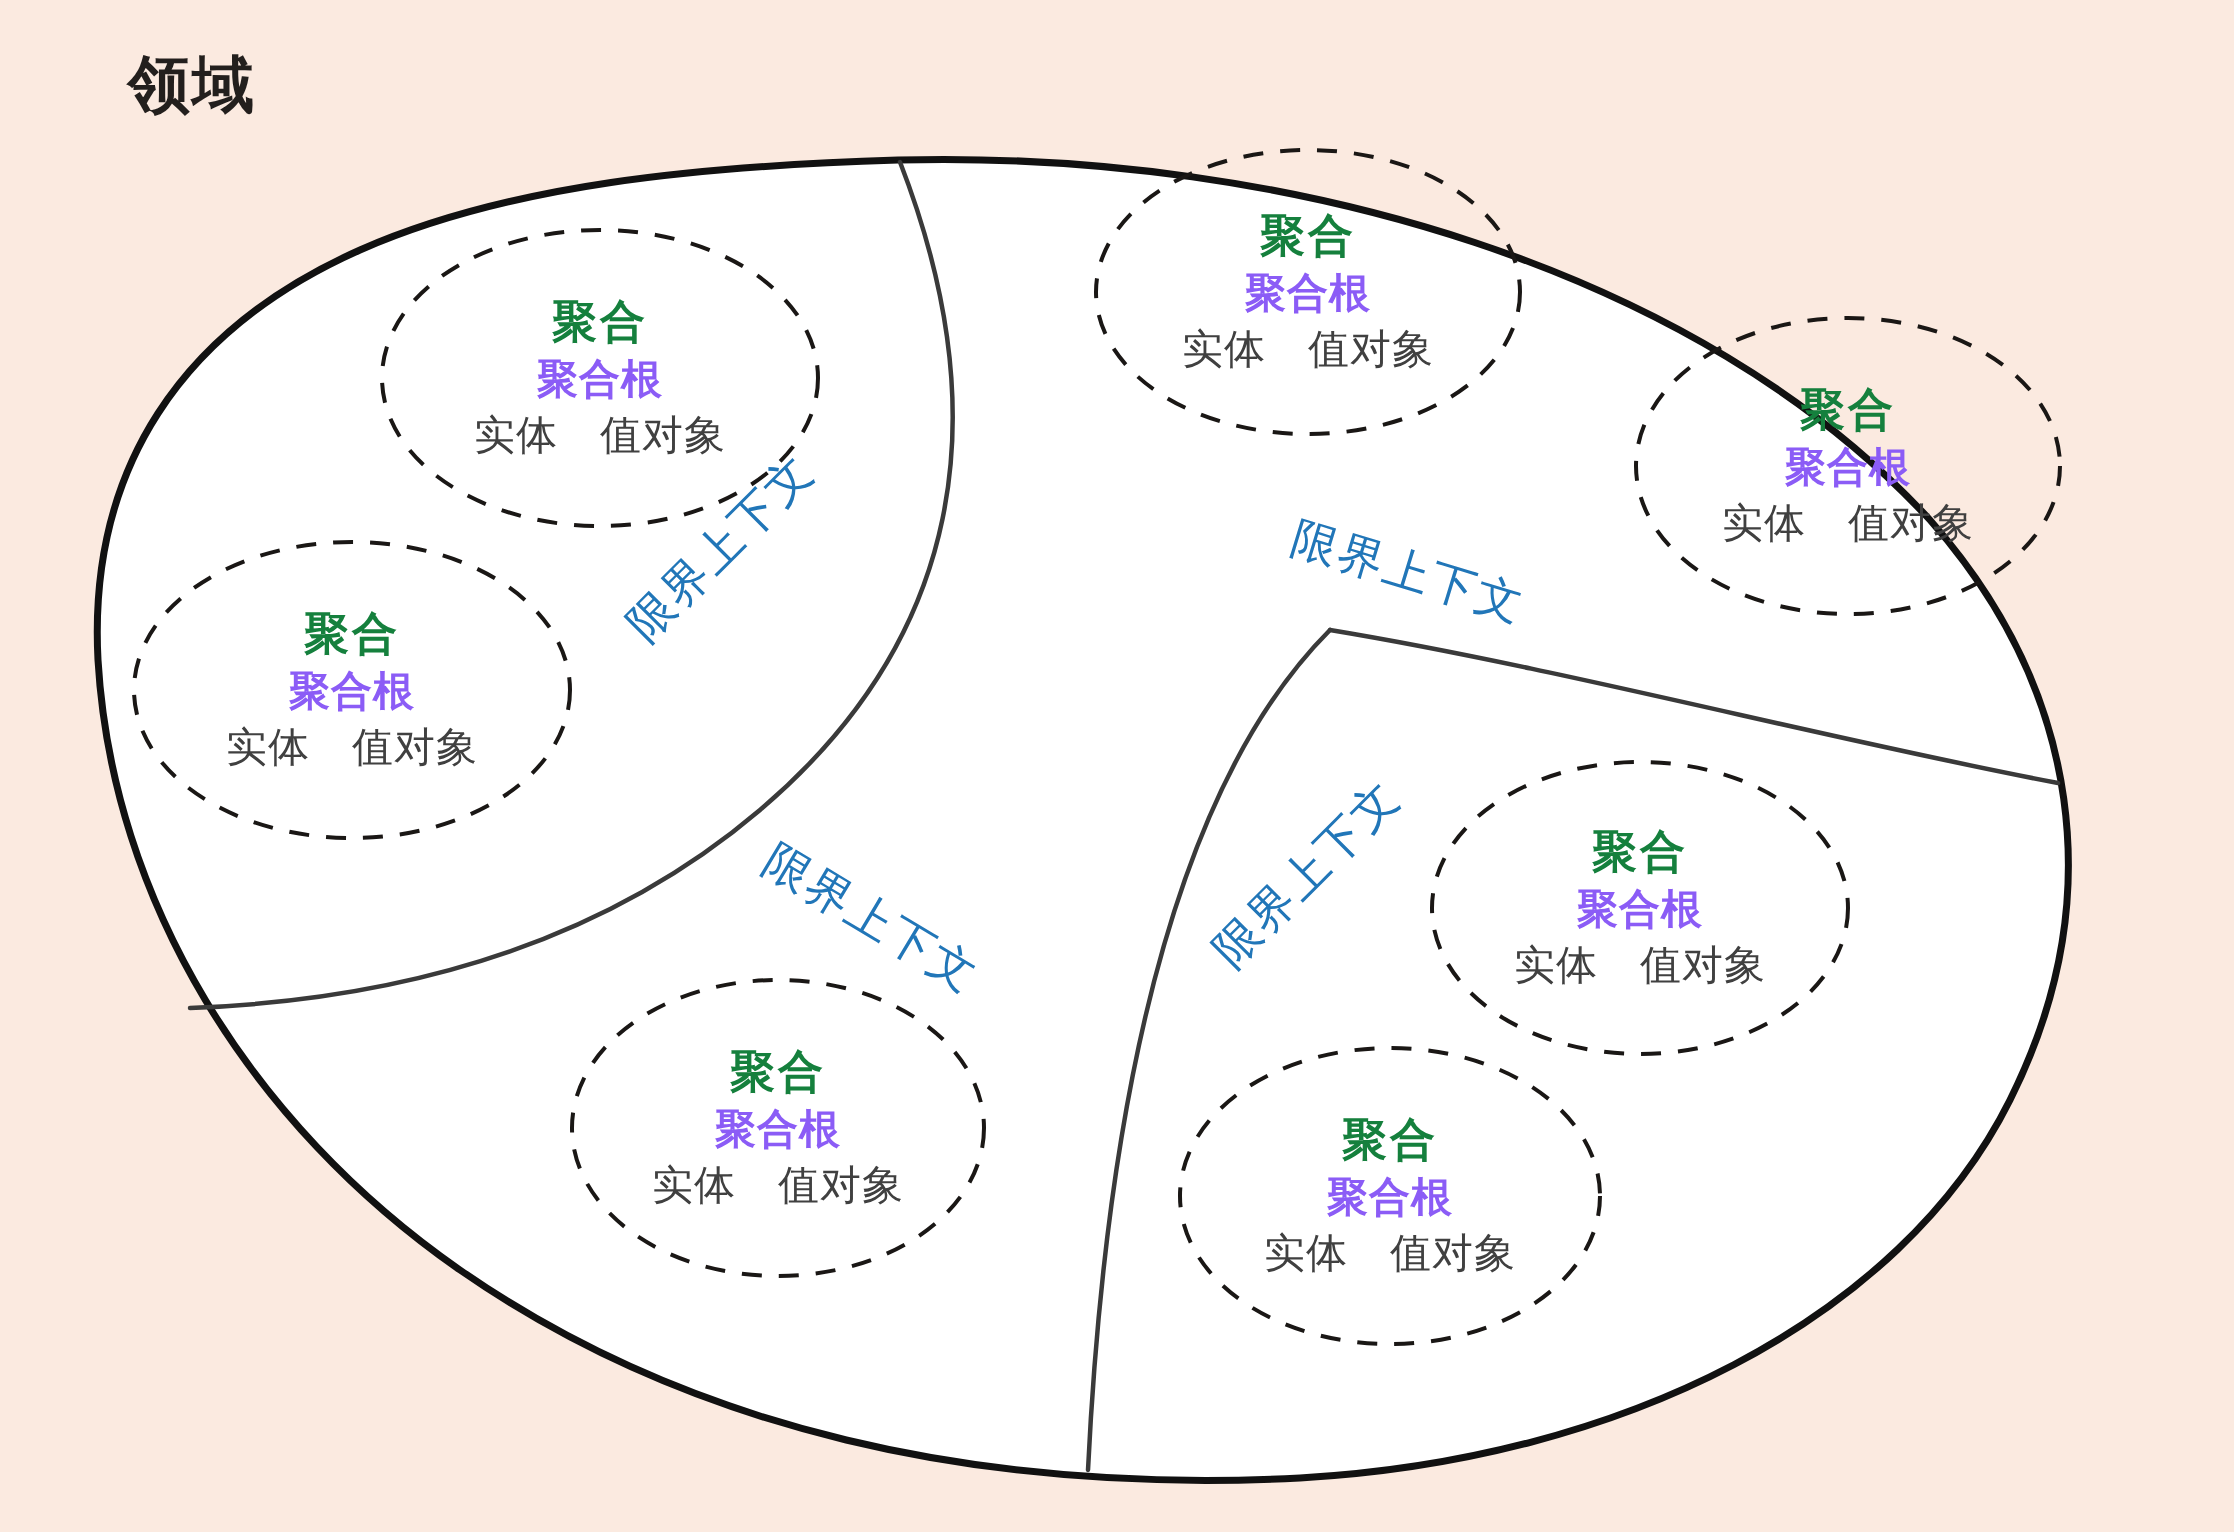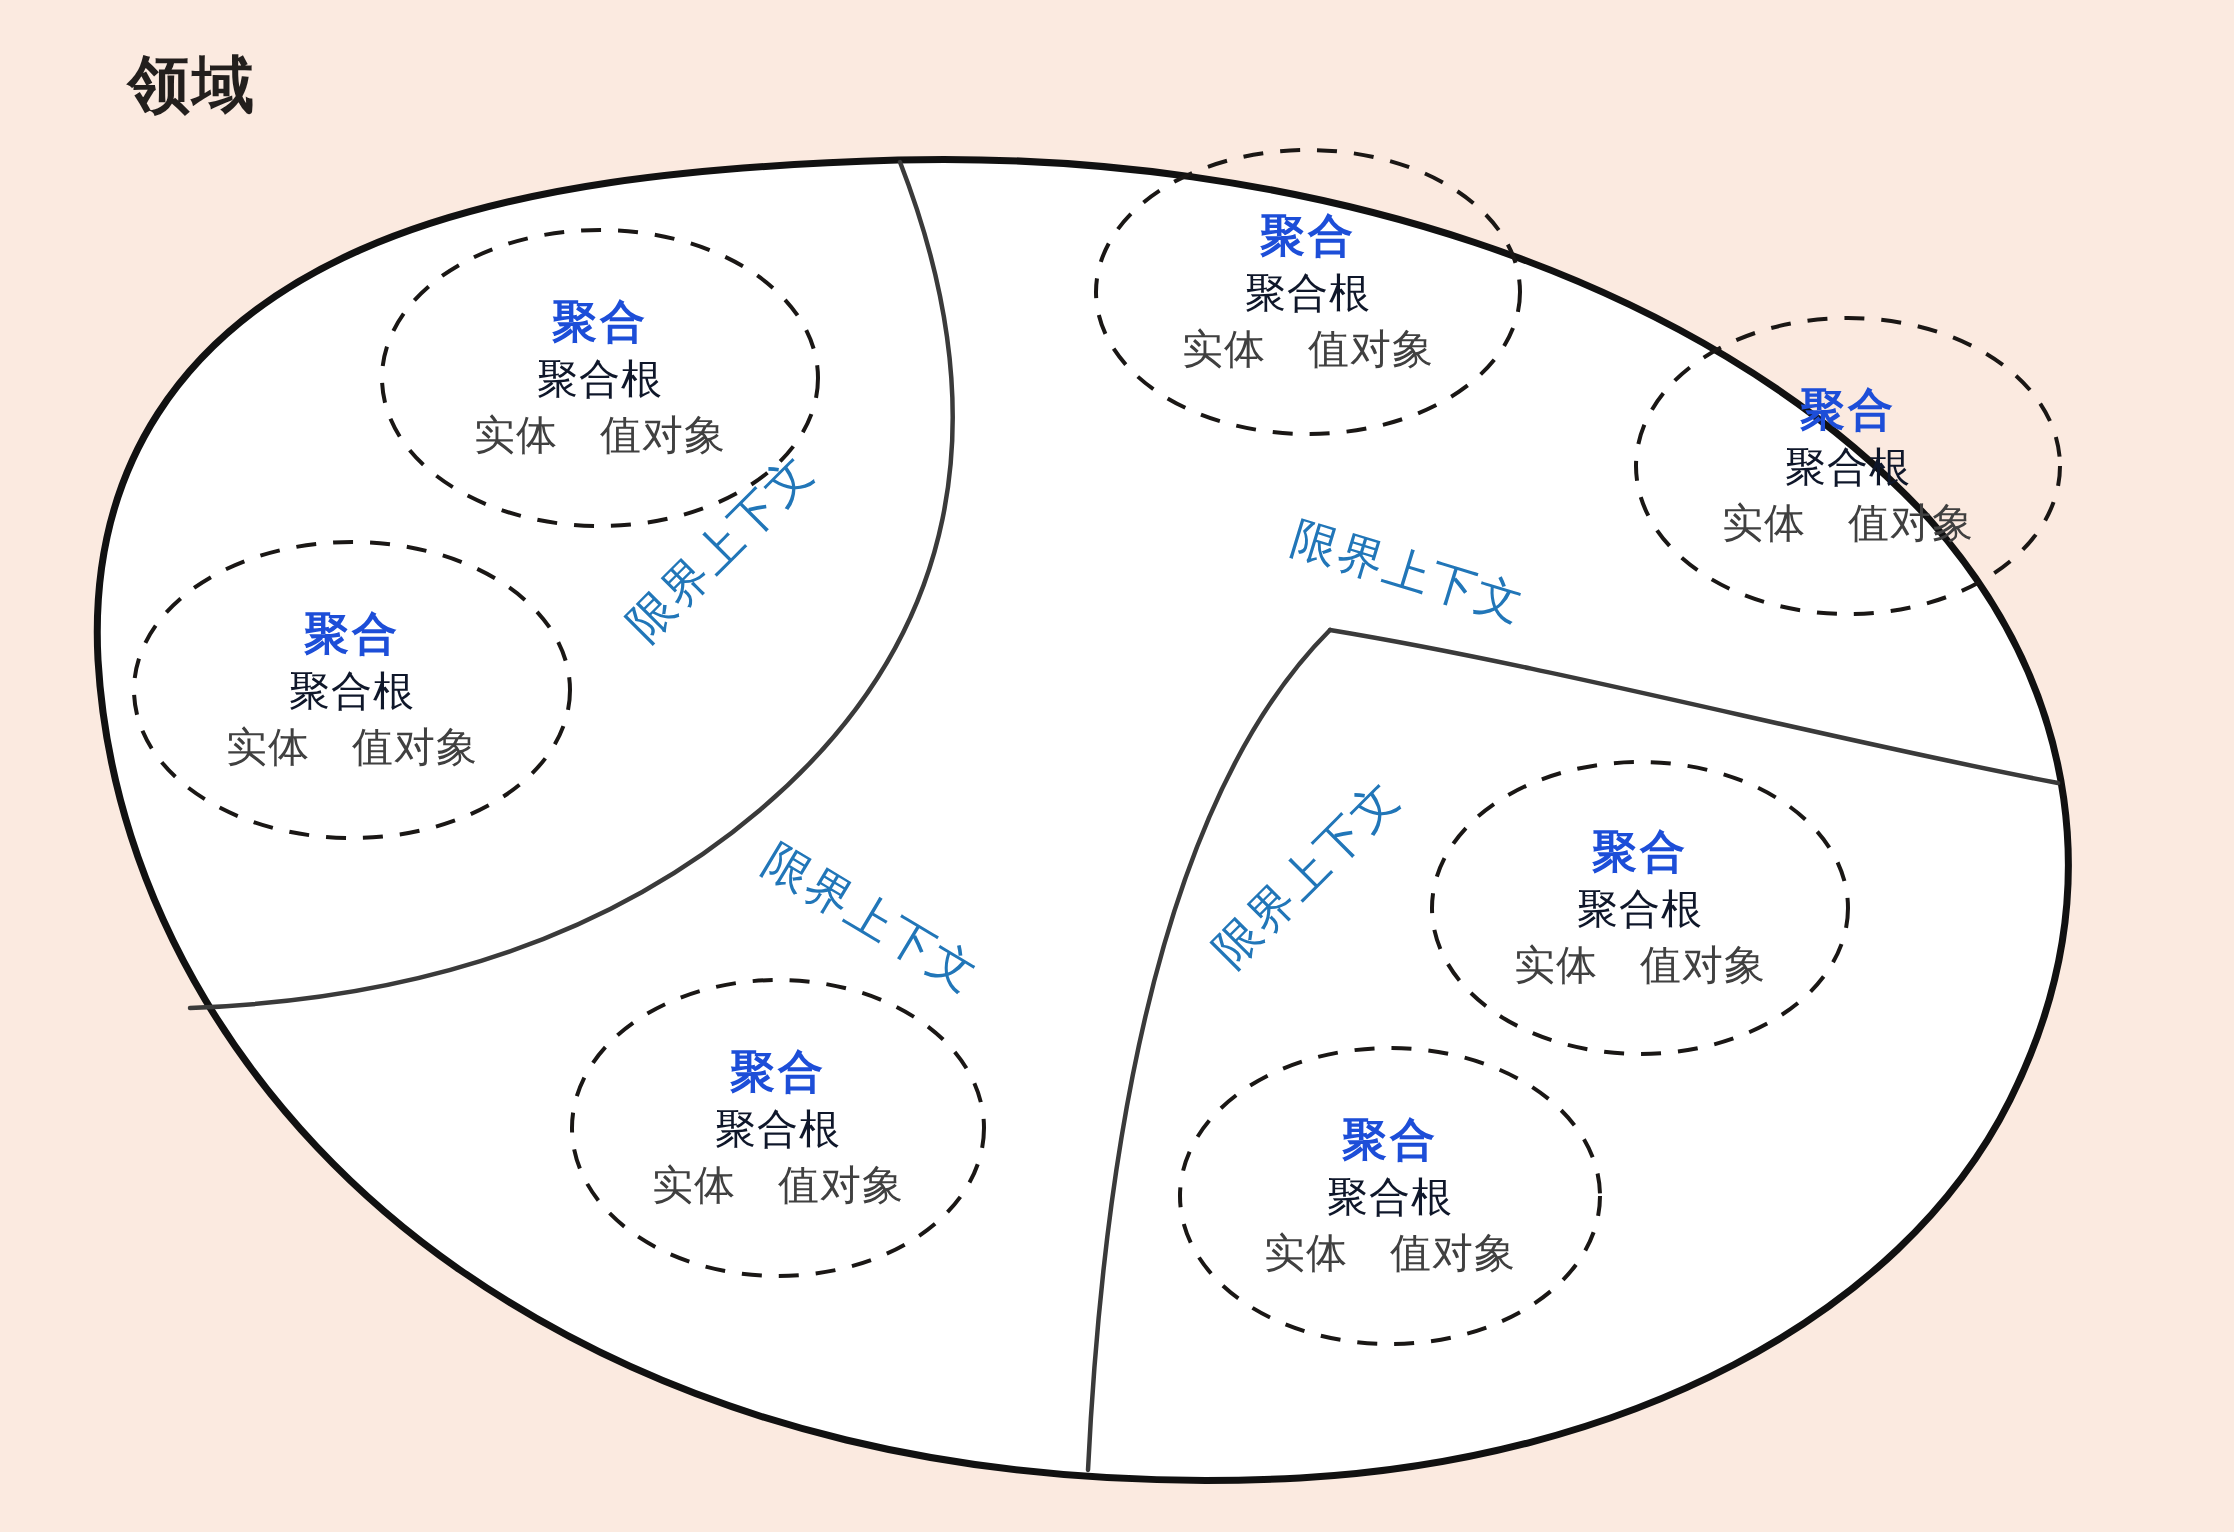--- a/index.html
+++ b/index.html
@@ -38,32 +38,32 @@
     line-height: 1;
     font-family: "DejaVu Sans", "Liberation Sans", sans-serif;
   }
   
   .aggregate {
     position: absolute;
     text-align: center;
     pointer-events: auto;
   }
   .agg-title {
-    color: #1d4ed8;
+    color: #15803d;
     font-size: 45px;
     font-weight: 600;
     line-height: 1.18;
     letter-spacing: 3px;
     margin: 0;
     white-space: nowrap;
   }
   .agg-root {
-    color: #0f172a;
+    color: #8b5cf6;
     font-size: 41px;
-    font-weight: 400;
+    font-weight: 700;
     line-height: 1.25;
     letter-spacing: 1px;
     margin: 6px 0 0 0;
     white-space: nowrap;
   }
   .agg-parts {
     color: #404040;
     font-size: 41px;
     font-weight: 500;
     line-height: 1.25;

